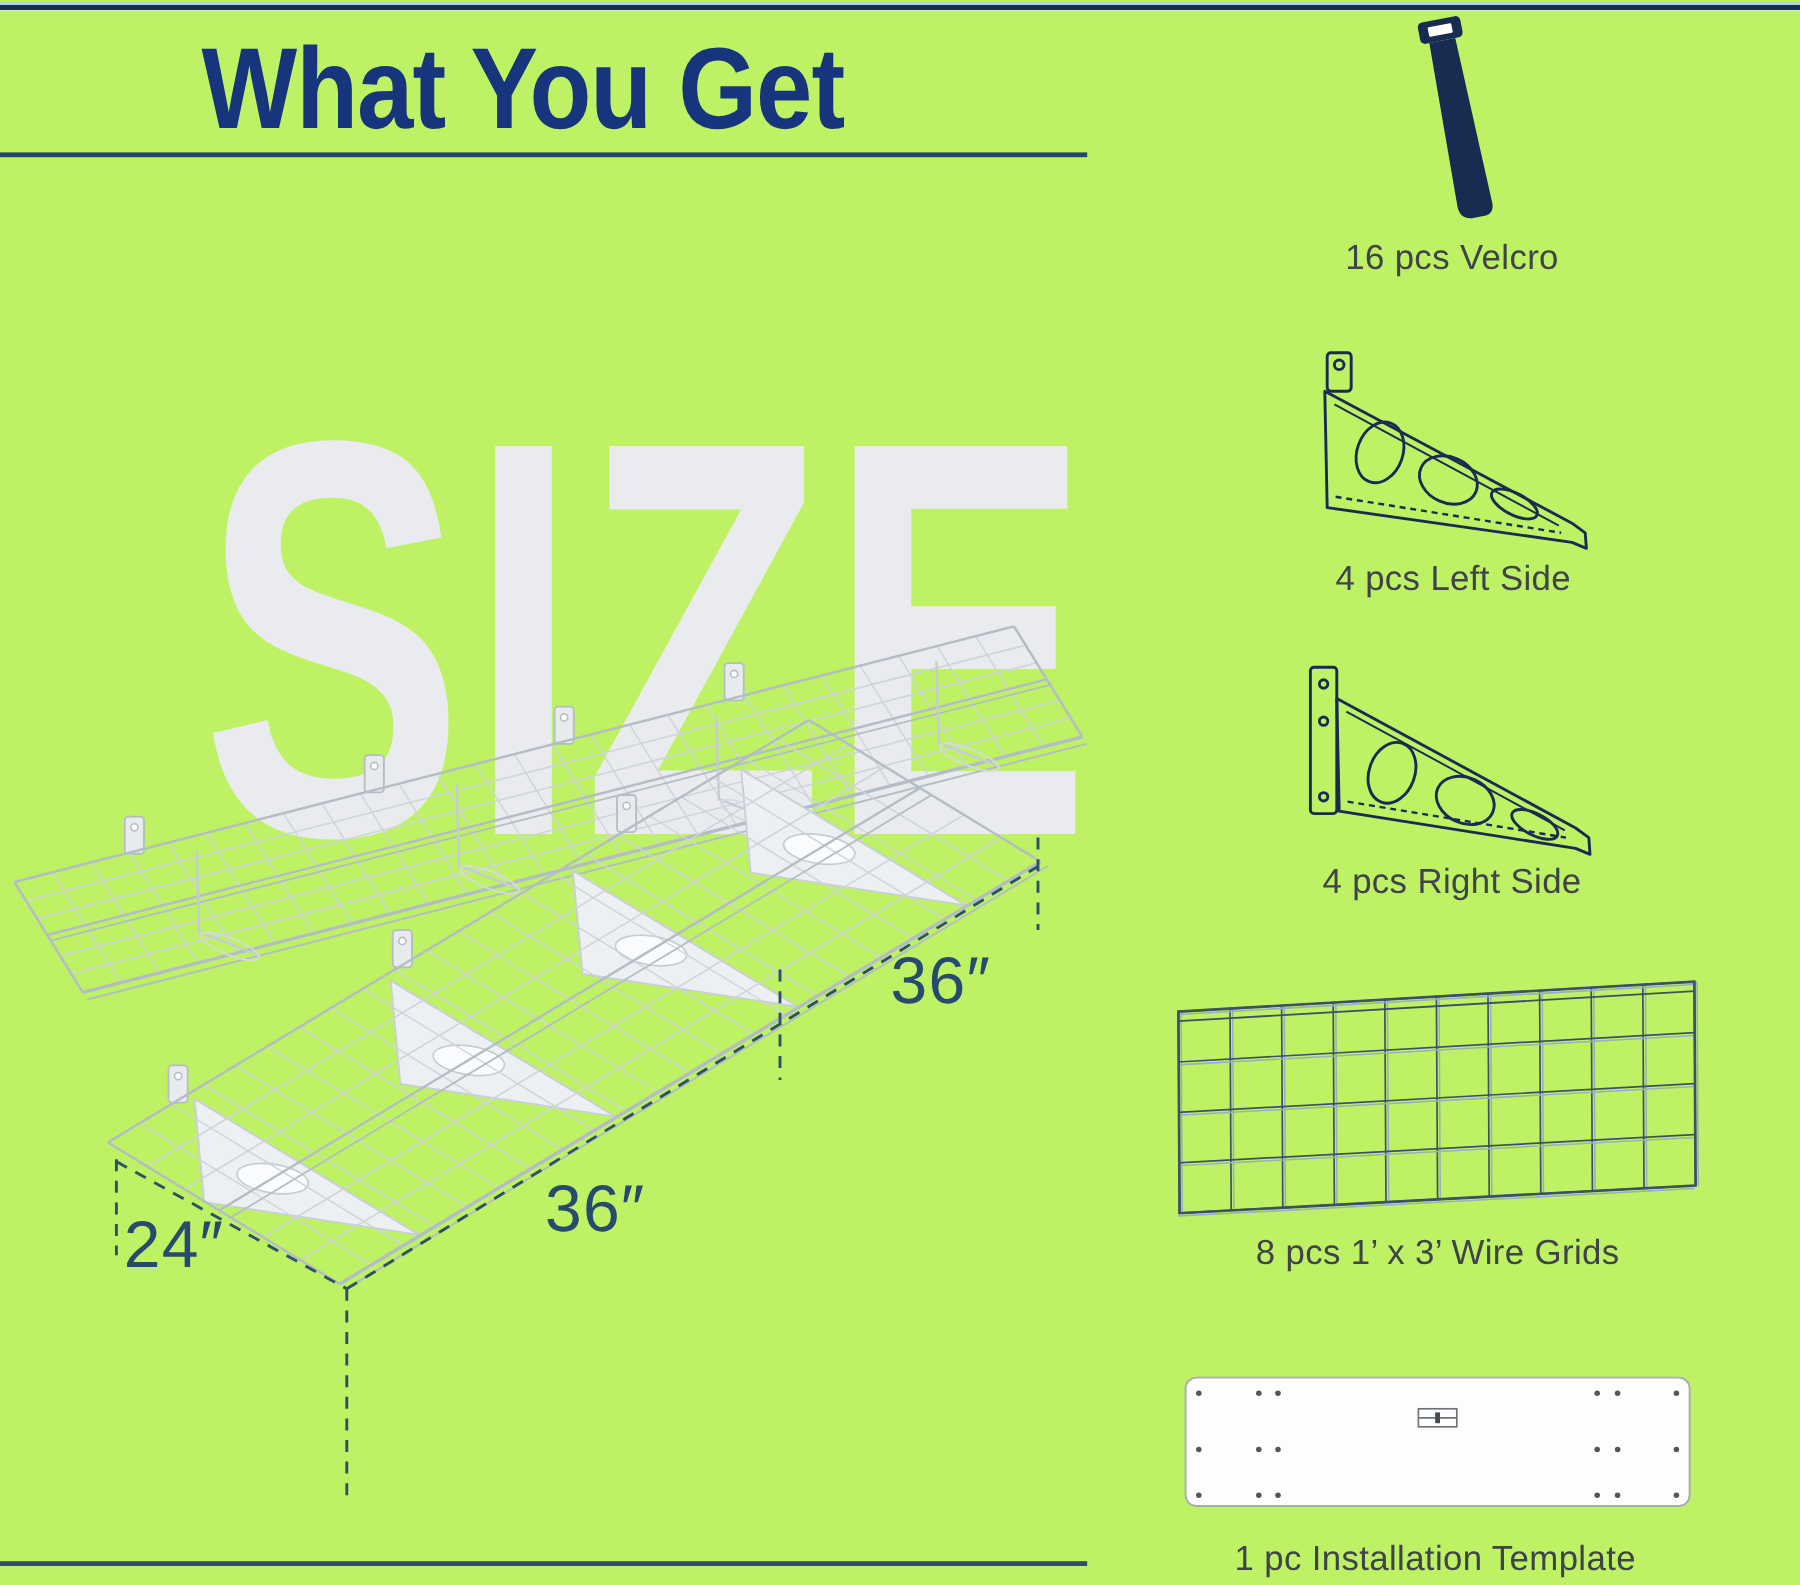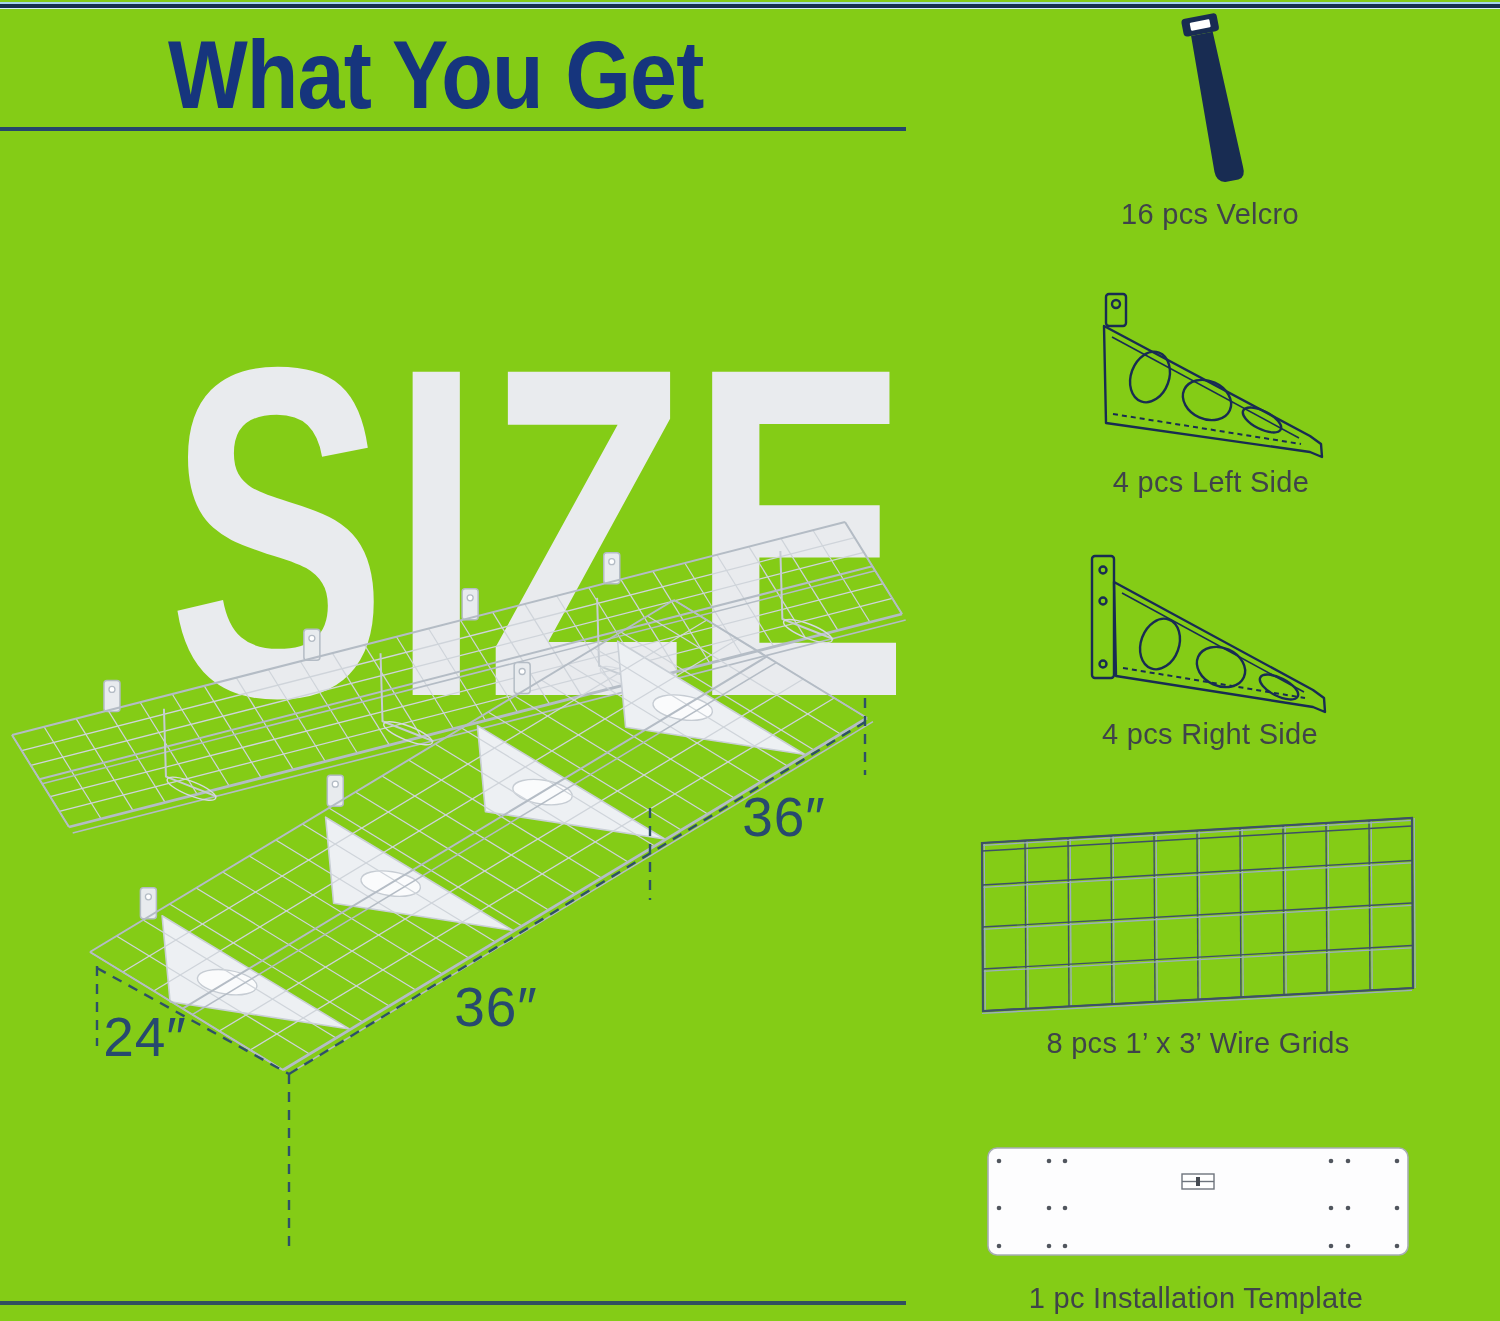--- a/index.html
+++ b/index.html
@@ -1,16 +1,16 @@
 <!DOCTYPE html>
 <html><head>
 <meta charset="utf-8">
 <style>
   html,body{margin:0;padding:0;background:#ffffff;}
-  .canvas{position:relative;width:1500px;height:1321px;background:#84cc16;overflow:hidden;
+  .canvas{position:relative;width:1500px;height:1321px;background:#bef264;overflow:hidden;
           font-family:"Liberation Sans","DejaVu Sans",sans-serif;}
   .rule-top{position:absolute;top:2px;left:0;width:100%;height:7px;
             background:linear-gradient(to bottom,#a6d4ec 0 2px,#17304e 2px 6px,#d5ecf7 6px 7px);}
   .title{position:absolute;left:168px;top:20px;margin:0;font-size:96px;font-weight:700;color:#16357d;
          letter-spacing:-1px;transform:scaleX(.88);transform-origin:left top;white-space:nowrap;}
   .rule-title{position:absolute;top:127px;left:0;width:906px;height:4px;background:#25466b;}
   .rule-bottom{position:absolute;top:1301px;left:0;width:906px;height:4px;background:#31505f;}
   svg.art{position:absolute;left:0;top:0;width:1500px;height:1321px;}
   .watermark{font-size:470px;font-weight:700;fill:#e9ebee;letter-spacing:6px;}
   .dim{font-size:55px;fill:#274a6e;letter-spacing:1px;}

